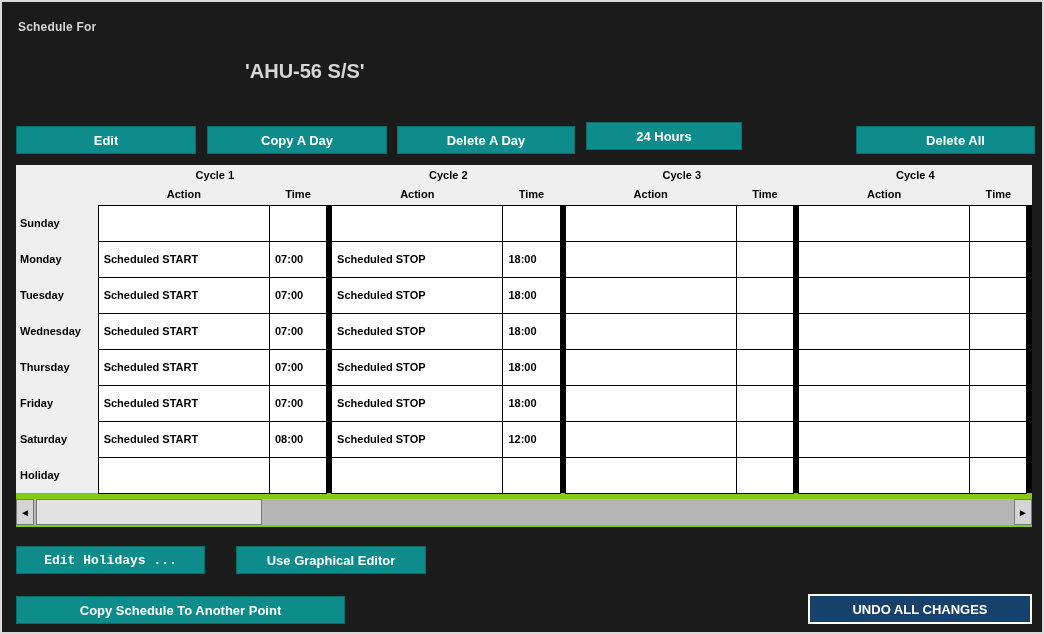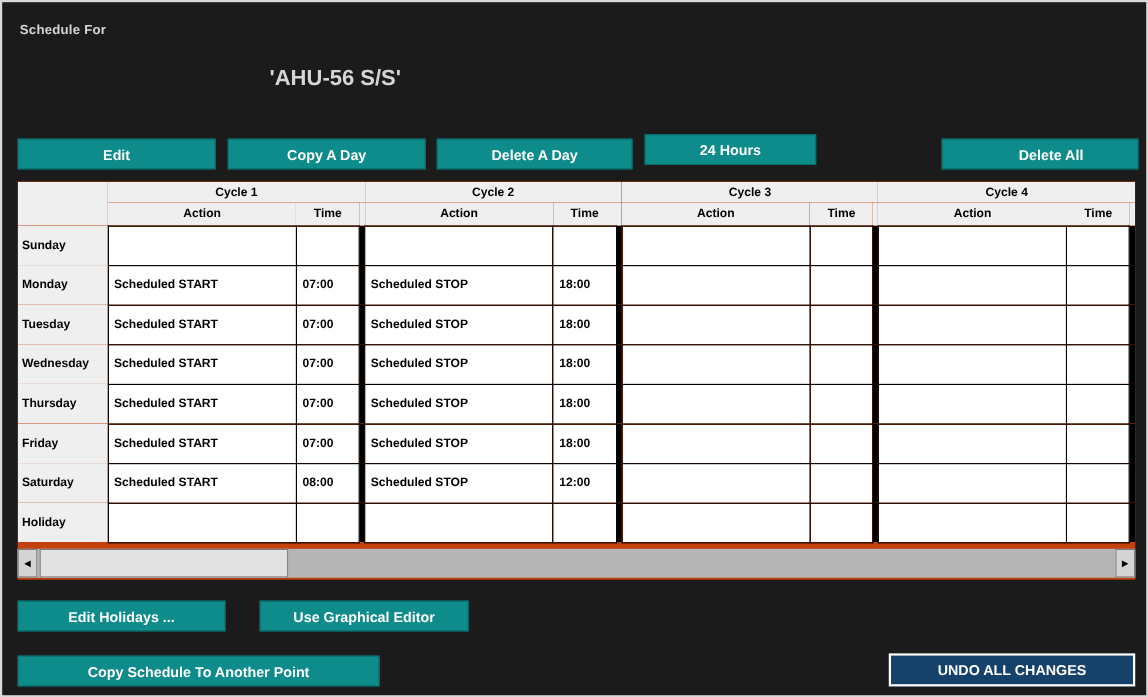--- a/index.html
+++ b/index.html
@@ -20,21 +20,21 @@
     display:flex; align-items:center; justify-content:center; cursor:pointer;text-align:center;
   }
   .btn-edit       { left:14px;  top:124px; width:180px; }
   .btn-copy-day   { left:205px; top:124px; width:180px; }
   .btn-delete-day { left:395px; top:124px; width:178px; }
   .btn-24h        { left:584px; top:120px; width:156px; }
   .btn-delete-all { left:854px; top:124px; width:179px;padding-left:20px; }
 
   .table-wrap {
     position:absolute; left:14px; top:163px; width:1016px; height:362px;
-    background:#c2410c;
+    background:#84cc16;
   }
   table.sched { border-collapse:collapse; table-layout:fixed; width:1016px; }
   table.sched th, table.sched td { overflow:hidden; white-space:nowrap; }
   thead th {
     background:#efefef; color:#000; font-weight:bold; font-size:11px;
     text-align:center; vertical-align:middle; border:none;
   }
   .cycle-row th { height:19px; }
   .sub-row th   { height:21px; }
   .day-corner { background:#efefef; }
@@ -56,21 +56,21 @@
     width:18px; background:#d4d4d4; border:1px solid #7a7a7a;
     display:flex; align-items:center; justify-content:center;
     font-size:10px; color:#000; cursor:pointer; flex:0 0 auto;
   }
   .sb-track { flex:1; position:relative; background:#b5b5b5; }
   .sb-thumb {
     position:absolute; left:2px; top:0; height:100%; width:226px;
     background:#e2e2e2; border:1px solid #7a7a7a; cursor:grab;
   }
 
-  .btn-edit-holidays { left:14px;  top:544px; width:189px; }
+  .btn-edit-holidays { left:14px;  top:544px; width:189px;font-family:Liberation Mono, monospace; }
   .btn-graph-editor  { left:234px; top:544px; width:190px; }
   .btn-copy-sched    { left:14px;  top:594px; width:329px; }
   .undo-btn {
     position:absolute; left:806px; top:592px; width:224px; height:30px;
     background:#15416b; border:2px solid #ffffff; color:#ffffff;
     font-weight:bold; font-size:13px; font-family:"Liberation Sans",sans-serif;
     display:flex; align-items:center; justify-content:center; cursor:pointer;
   }
 </style>
 </head>

